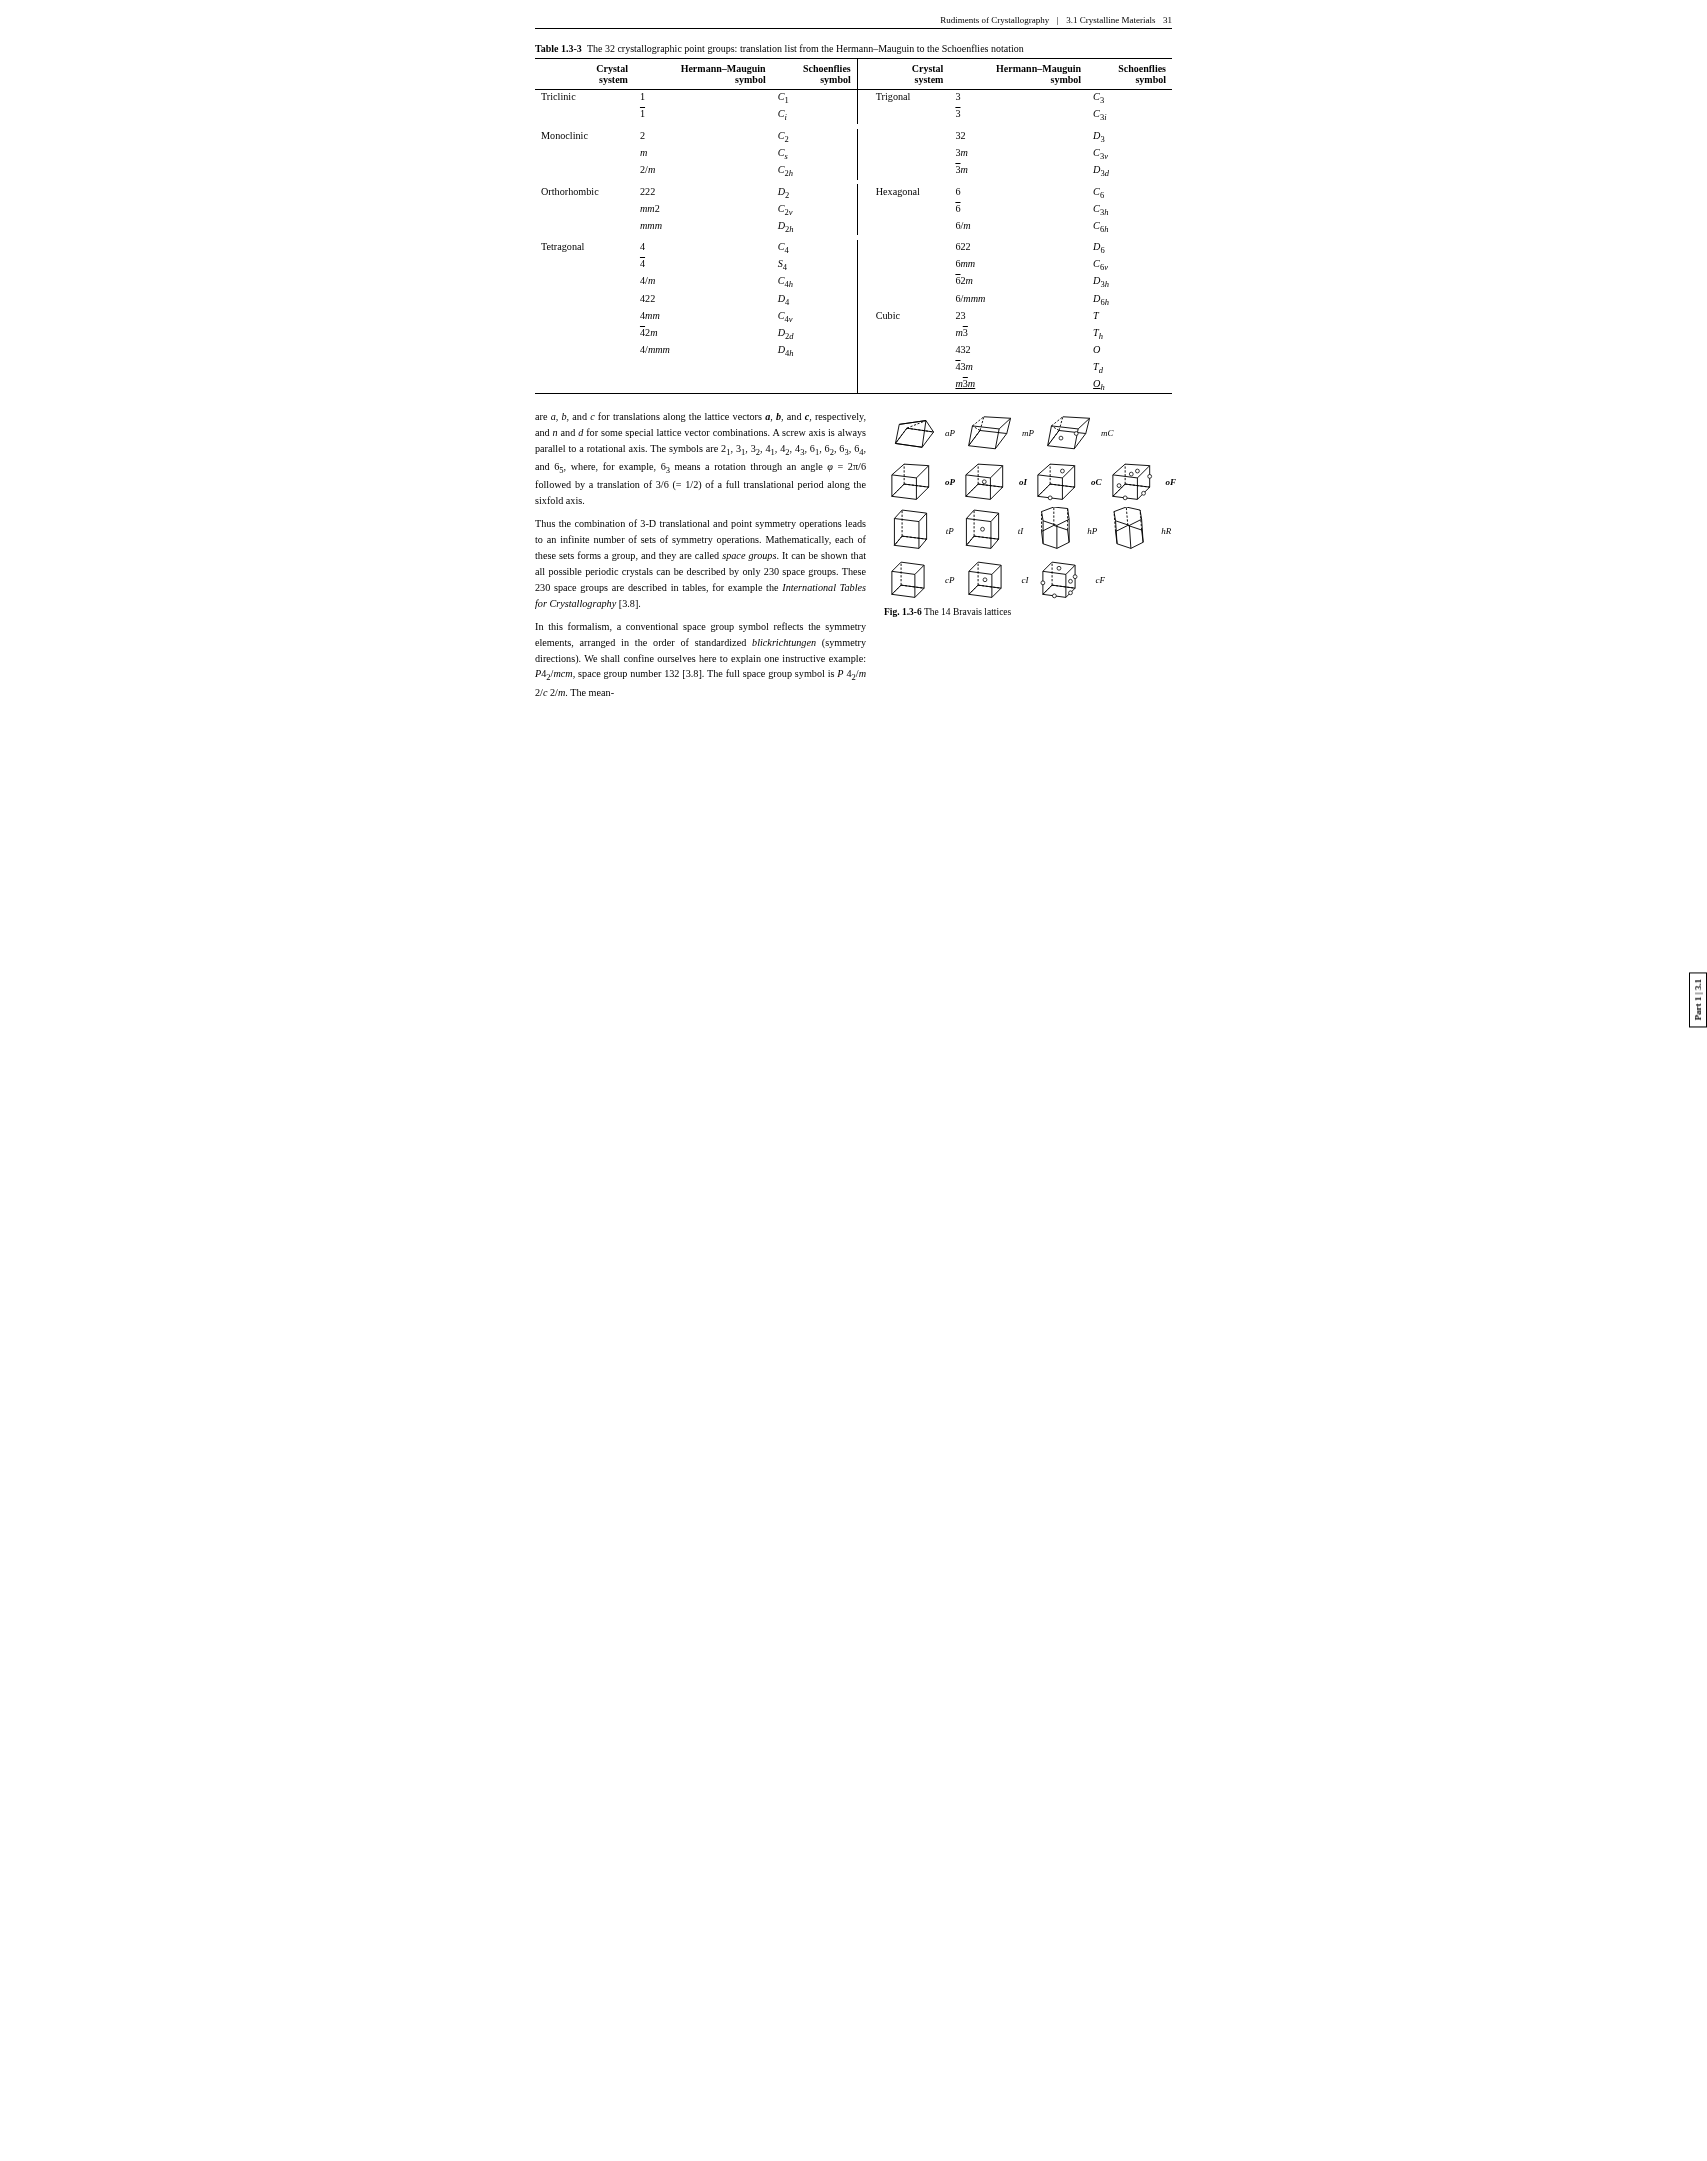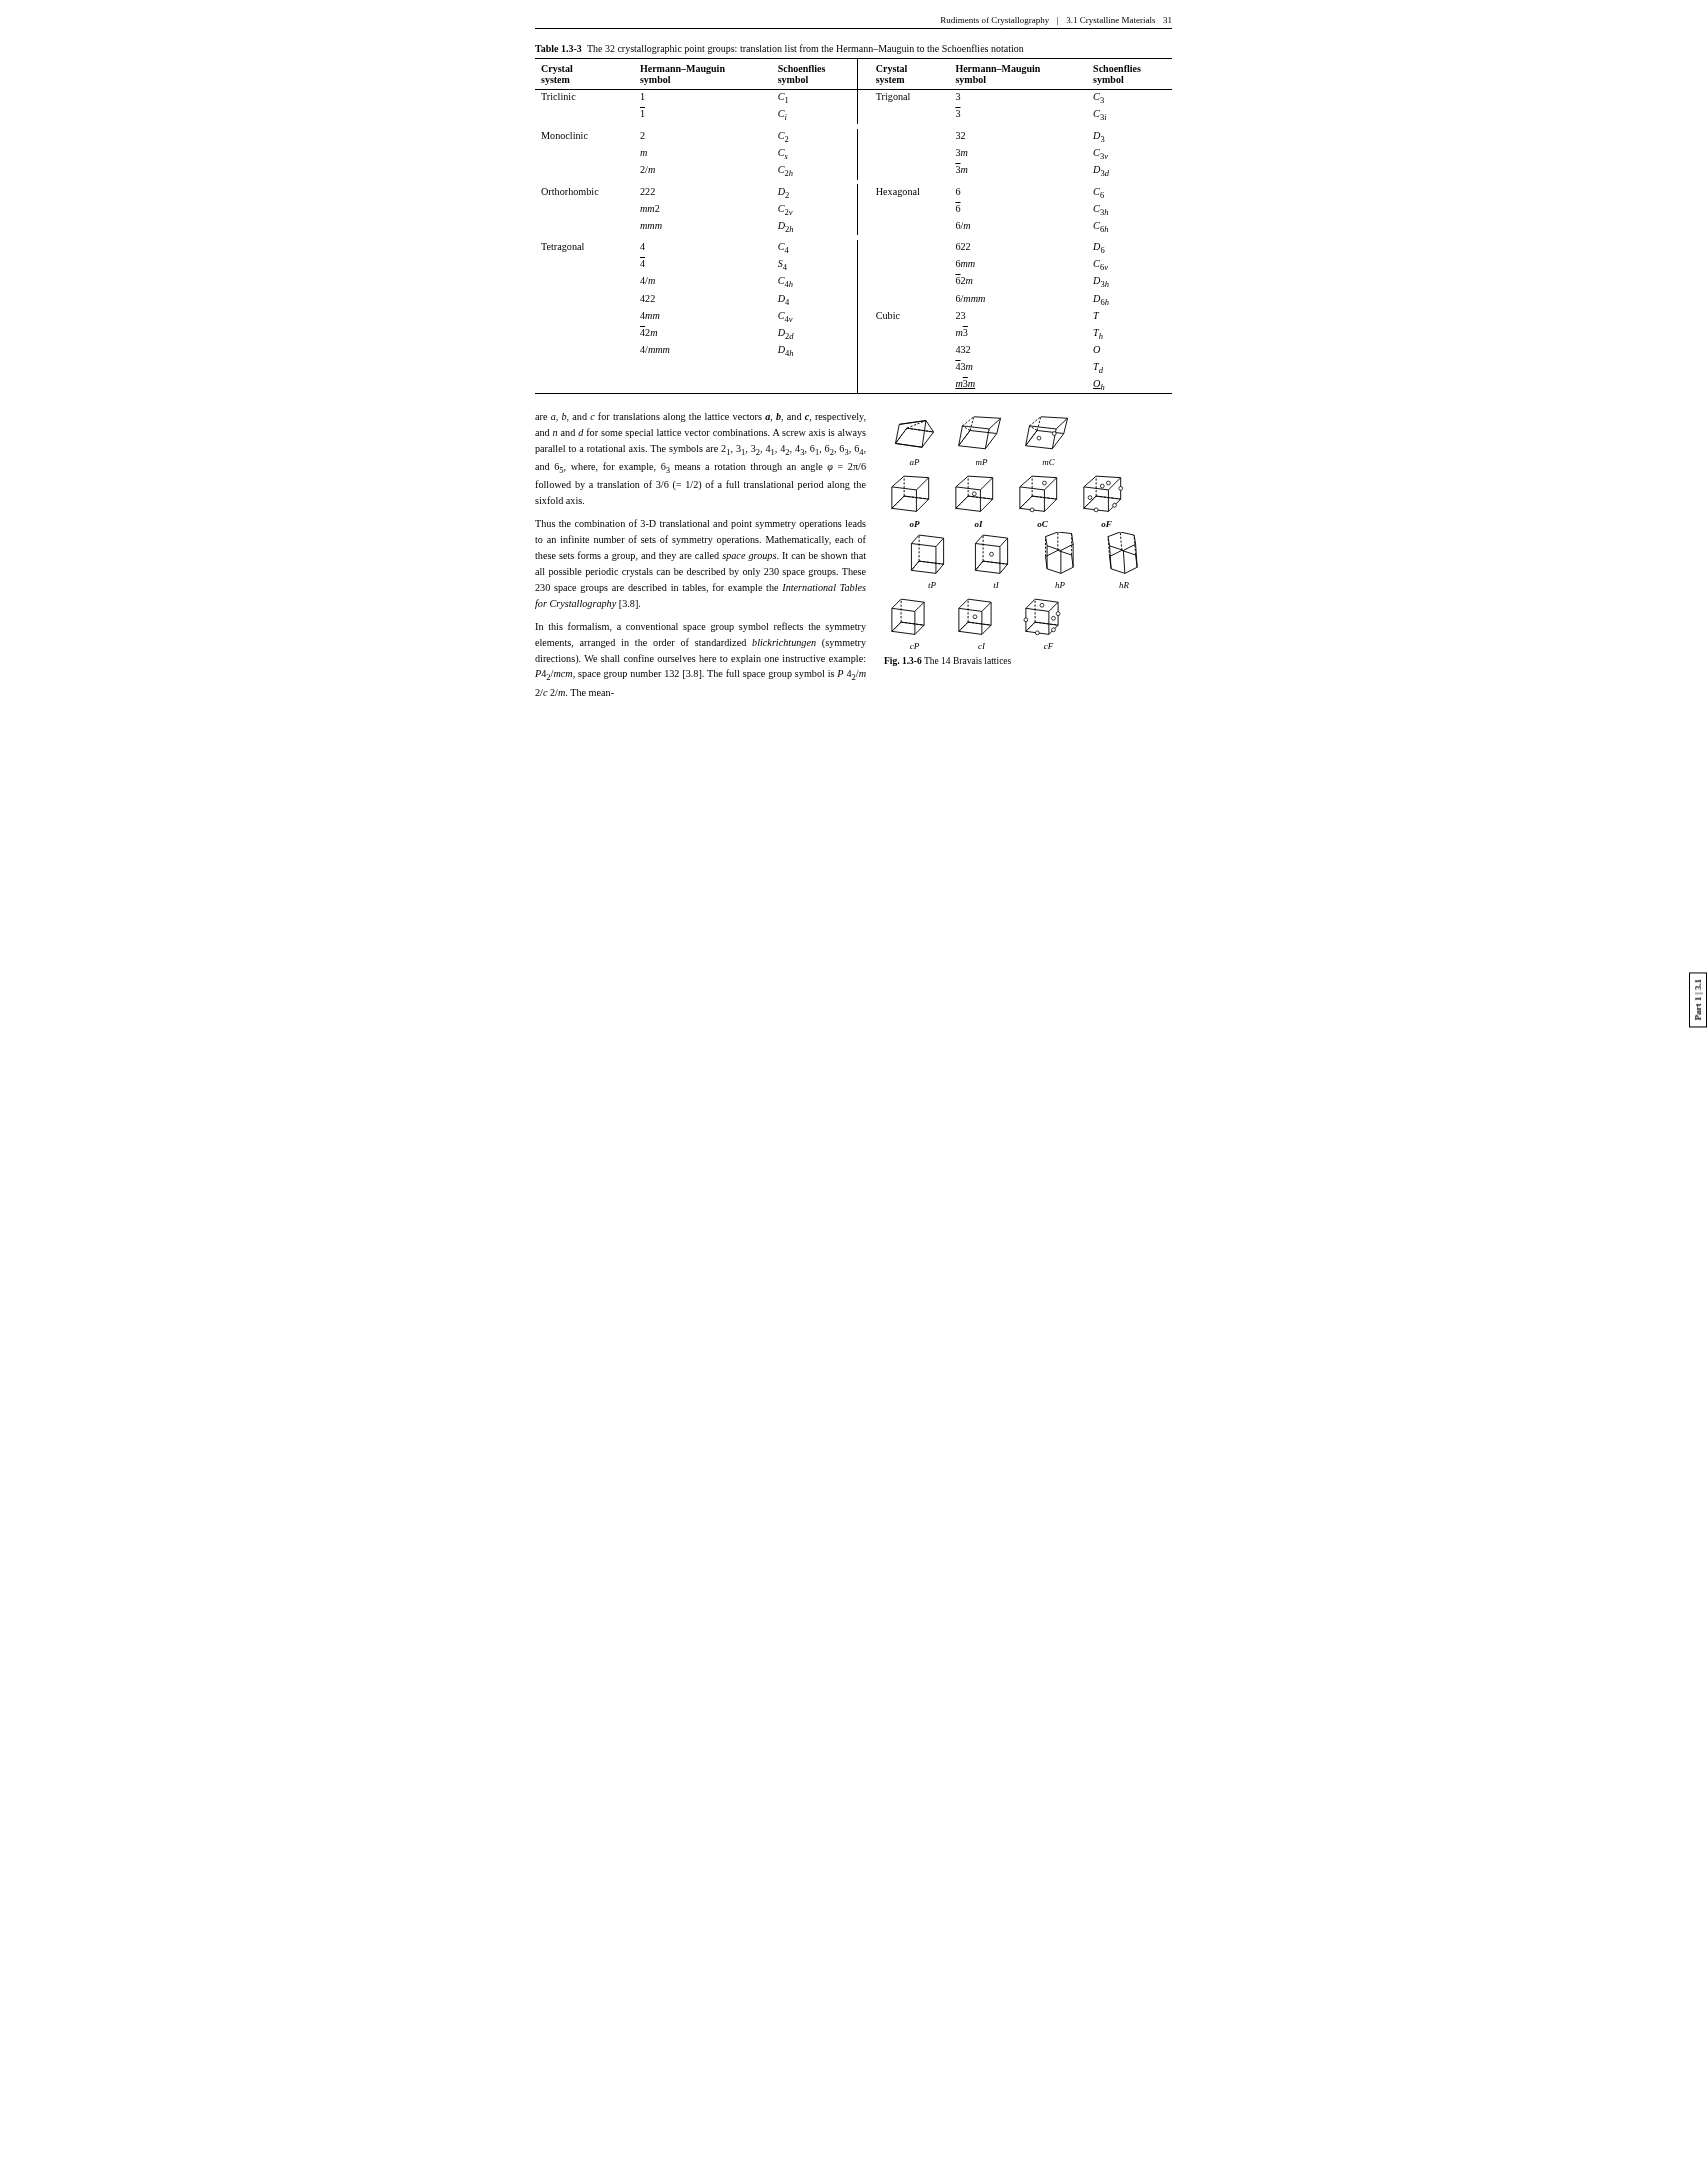--- a/index.html
+++ b/index.html
@@ -42,21 +42,21 @@
     table.crystal-table {
       width: 100%;
       border-collapse: collapse;
       margin-bottom: 15px;
       font-size: 10.2px;
     }
     table.crystal-table th {
       border-top: 1.5px solid #000;
       border-bottom: 0.8px solid #000;
       padding: 3.8px 6px;
-      text-align: left;
+      text-align: right;
       font-weight: bold;
       font-style: normal;
       font-size: 10px;
       vertical-align: bottom;
     }
     table.crystal-table td {
       padding: 1.5px 6px;
       vertical-align: top;
     }
     table.crystal-table tr.last-row td {
@@ -94,21 +94,21 @@
       margin-bottom: 7.6px;
       text-align: justify;
     }
 
     .lower-figures {
       width: 288px;
       flex-shrink: 0;
     }
     .fig-item {
       display: flex;
-      flex-direction: column;
+      flex-direction: row;
       align-items: center;
       font-size: 9px;
     }
     .fig-item .fig-label {
       margin-top: 2.3px;
       font-style: italic;
       font-size: 9px;
     }
     .fig-caption {
       font-size: 9.5px;

